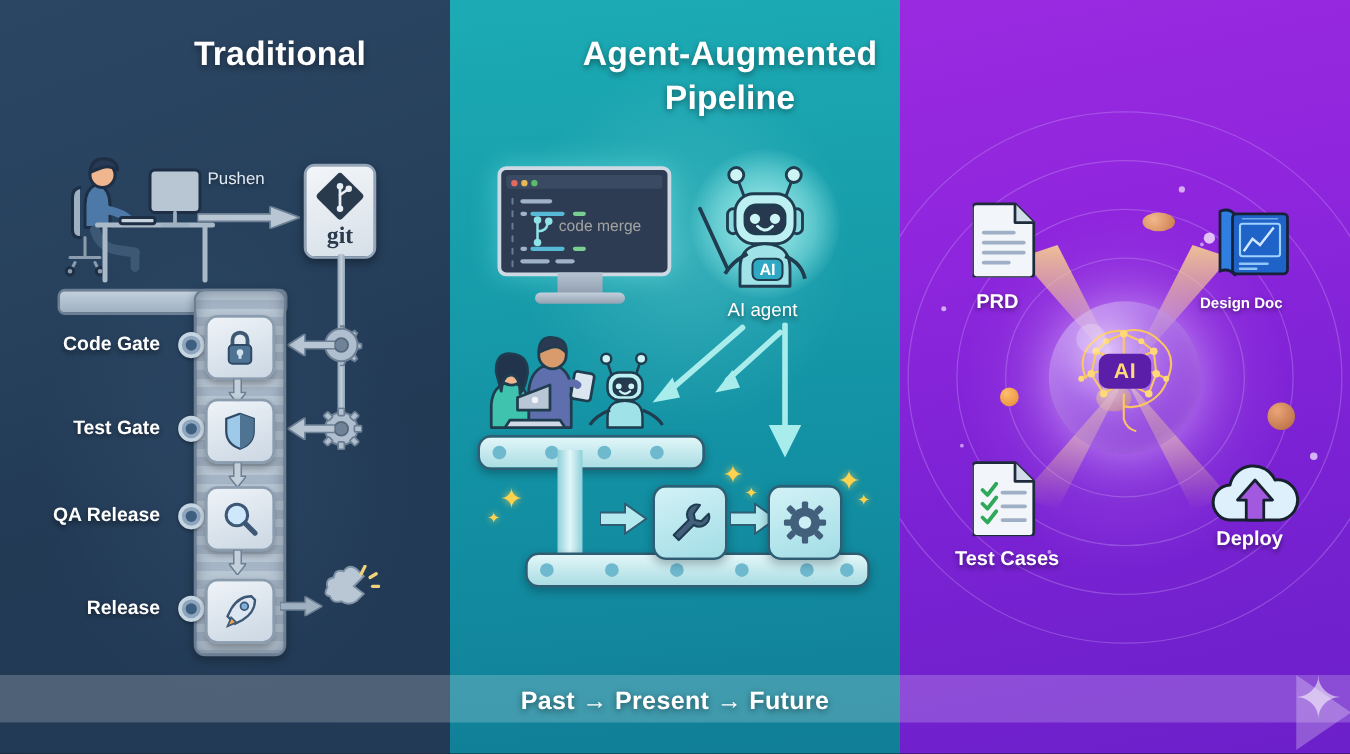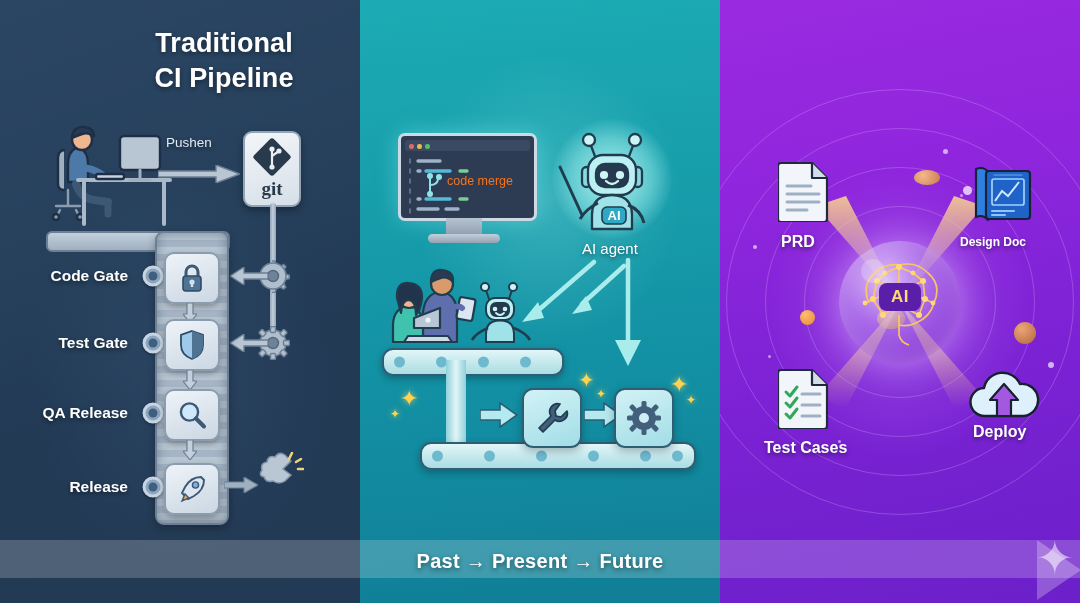--- a/index.html
+++ b/index.html
@@ -64,21 +64,21 @@
   .burst{position:absolute;left:258px;top:452px;width:46px;height:44px;}
   .rel-arrow{position:absolute;left:224px;top:477px;width:34px;height:16px;}
 
   
   .monitor{position:absolute;left:38px;top:133px;width:133px;height:112px;}
   .mon-screen{position:absolute;left:0;top:0;width:133px;height:82px;border-radius:7px;
     background:#2d3c52;border:3px solid #cfd9e4;box-shadow:0 0 22px rgba(150,255,250,.35);}
   .mon-bar{position:absolute;left:4px;right:4px;top:4px;height:11px;border-radius:3px;background:#3a4a62;}
   .dotr,.doty,.dotg{position:absolute;top:8px;width:4.5px;height:4.5px;border-radius:50%;}
   .dotr{left:8px;background:#e4695f}.doty{left:16px;background:#e8b854}.dotg{left:24px;background:#5bbd6c}
-  .code-merge{position:absolute;left:46px;top:38px;color:#f97316;font-size:12.5px;white-space:nowrap;}
+  .code-merge{position:absolute;left:46px;top:38px;color:#a3a3a3;font-size:12.5px;white-space:nowrap;}
   .mon-stand{position:absolute;left:48px;top:85px;width:36px;height:18px;
     background:linear-gradient(180deg,#b6c3d1,#8e9dae);}
   .mon-base{position:absolute;left:30px;top:101px;width:72px;height:9px;border-radius:5px;
     background:linear-gradient(180deg,#c3cfdb,#93a2b3);}
   .robot{position:absolute;left:198px;top:125px;width:108px;height:108px;}
   .robot-glow{position:absolute;inset:-6px;border-radius:50%;
     background:radial-gradient(circle,rgba(200,255,252,.85) 0%,rgba(160,240,238,.45) 48%,rgba(140,230,230,0) 72%);}
   .ag-lbl{left:222px;top:240px;font-size:15px;font-weight:normal;}
   .conveyor{position:absolute;left:22px;top:340px;width:310px;height:140px;}
   .belt2{position:absolute;border-radius:11px;height:24px;
@@ -124,21 +124,20 @@
 </style>
 </head>
 <body>
 
 <div class="stage">
 
   <div class="panel" id="panel-trad">
 
     <div class="ptitle">
       <span>Traditional</span>
-      <span>CI Pipeline</span>
     </div>
 
     <div class="desk">
       <svg width="130" height="120" viewBox="0 0 130 120">
         <g stroke="#1e2f45" stroke-width="2.4" stroke-linecap="round" stroke-linejoin="round" fill="none">
 
           <path d="M18 32 q-6 1 -6 8 v26 q0 6 6 6" fill="#9fb0c1"></path>
           <path d="M22 72 v16 M10 88 h24 M14 92 l-3 6 M30 92 l3 6" stroke="#8b9cae"></path>
           <circle cx="10" cy="99" r="3" fill="#8b9cae"></circle>
             <circle cx="34" cy="99" r="3" fill="#8b9cae"></circle>
@@ -298,20 +297,24 @@
           <path d="M31 7 L34 1"></path>
             <path d="M38 10 L43 7"></path>
             <path d="M40 17 L45 17"></path>
         </g>
       </svg>
     </div>
   </div>
 
   <div class="panel" id="panel-agent">
 
+    <div class="ptitle">
+      <span>Agent-Augmented</span>
+      <span>Pipeline</span>
+    </div>
 
     <div class="monitor">
       <div class="mon-screen">
         <div class="mon-bar"></div>
         <span class="dotr"></span>
         <span class="doty"></span>
         <span class="dotg"></span>
         <svg width="127" height="62" viewBox="0 0 127 62" style="position:absolute;left:3px;top:18px;">
           <g stroke="#7e92aa" stroke-width="1.6" stroke-linecap="round" opacity=".75">
             <path d="M6 5 v4 M6 15 v4 M6 25 v4 M6 35 v4 M6 45 v4 M6 55 v4"></path>

